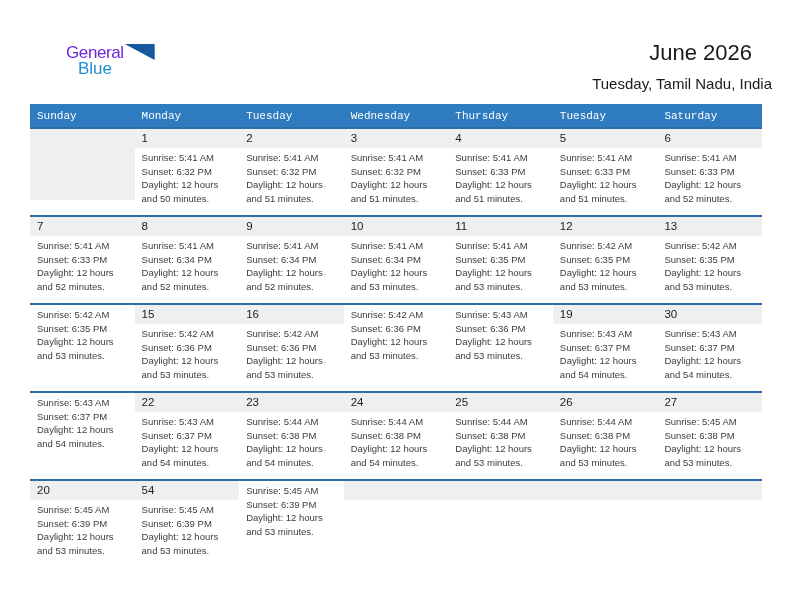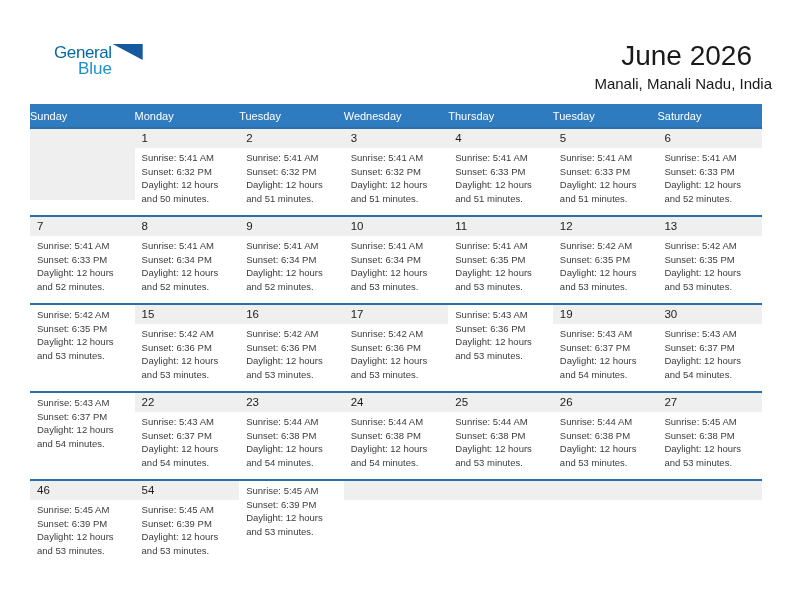--- a/index.html
+++ b/index.html
@@ -13,42 +13,42 @@
     --title-text:#1a1a1a;
   }
   html,body{margin:0;padding:0;}
   body{
     width:792px;height:612px;position:relative;background:#ffffff;
     font-family:"Liberation Sans", sans-serif;overflow:hidden;
   }
   
   .logo{position:absolute;left:54px;top:44px;}
   .logo-row{display:flex;align-items:flex-start;height:17px;}
-  .logo-general{font-size:17px;line-height:17px;color:#0369a1;letter-spacing:-0.4px;}
+  .logo-general{font-size:17px;line-height:17px;color:#6d28d9;letter-spacing:-0.4px;margin-left:12px;}
   .logo-triangle{
     width:30px;height:16px;margin-left:1px;margin-top:0px;
     background:var(--brand-dark-blue);
     clip-path:polygon(0 0,100% 0,100% 100%);
   }
   .logo-blue{font-size:17px;line-height:17px;color:var(--brand-light-blue);margin-left:24px;margin-top:-1px;}
   
   .month-title{
-    position:absolute;top:40px;right:40px;font-size:28px;color:var(--title-text);
+    position:absolute;top:40px;right:40px;font-size:22px;color:var(--title-text);
   }
   .location{
     position:absolute;top:75px;right:20px;font-size:15px;color:var(--title-text);
   }
   
   .calendar{position:absolute;left:30px;top:104px;width:732px;}
   .weekday-header{
     display:grid;grid-template-columns:repeat(7,1fr);
     background:var(--header-blue);color:var(--header-text);
     height:23px;align-items:center;font-size:11px;
   }
-  .weekday-header span{}
+  .weekday-header span{padding-left:7px;font-family:Liberation Mono, monospace;}
   .week-row{
     display:grid;grid-template-columns:repeat(7,1fr);
     border-top:2px solid var(--row-line-blue);
     height:86px;background:#ffffff;
   }
   .cell{overflow:hidden;}
   .band{
     height:19px;background:var(--band-gray);
     font-size:11.5px;color:#1c1c1c;
     padding:3px 0 0 7px;box-sizing:border-box;
@@ -66,21 +66,21 @@
 
   <div class="logo">
     <div class="logo-row">
       <span class="logo-general">General</span>
       <span class="logo-triangle"></span>
     </div>
     <div class="logo-blue">Blue</div>
   </div>
 
   <div class="month-title">June 2026</div>
-  <div class="location">Manali, Manali Nadu, India</div>
+  <div class="location">Tuesday, Tamil Nadu, India</div>
 
   <div class="calendar">
     <div class="weekday-header">
       <span>Sunday</span>
       <span>Monday</span>
       <span>Tuesday</span>
       <span>Wednesday</span>
       <span>Thursday</span>
       <span>Tuesday</span>
       <span>Saturday</span>
@@ -215,21 +215,20 @@
           </div>
           <div class="cell">
             <div class="band">16</div>
             <div class="details">
               <div>Sunrise: 5:42 AM</div>
               <div>Sunset: 6:36 PM</div>
               <div>Daylight: 12 hours and 53 minutes.</div>
             </div>
           </div>
           <div class="cell">
-            <div class="band">17</div>
             <div class="details">
               <div>Sunrise: 5:42 AM</div>
               <div>Sunset: 6:36 PM</div>
               <div>Daylight: 12 hours and 53 minutes.</div>
             </div>
           </div>
           <div class="cell">
             <div class="details">
               <div>Sunrise: 5:43 AM</div>
               <div>Sunset: 6:36 PM</div>
@@ -305,21 +304,21 @@
             <div class="band">27</div>
             <div class="details">
               <div>Sunrise: 5:45 AM</div>
               <div>Sunset: 6:38 PM</div>
               <div>Daylight: 12 hours and 53 minutes.</div>
             </div>
           </div>
         </div>
         <div class="week-row">
           <div class="cell">
-            <div class="band">46</div>
+            <div class="band">20</div>
             <div class="details">
               <div>Sunrise: 5:45 AM</div>
               <div>Sunset: 6:39 PM</div>
               <div>Daylight: 12 hours and 53 minutes.</div>
             </div>
           </div>
           <div class="cell">
             <div class="band">54</div>
             <div class="details">
               <div>Sunrise: 5:45 AM</div>

